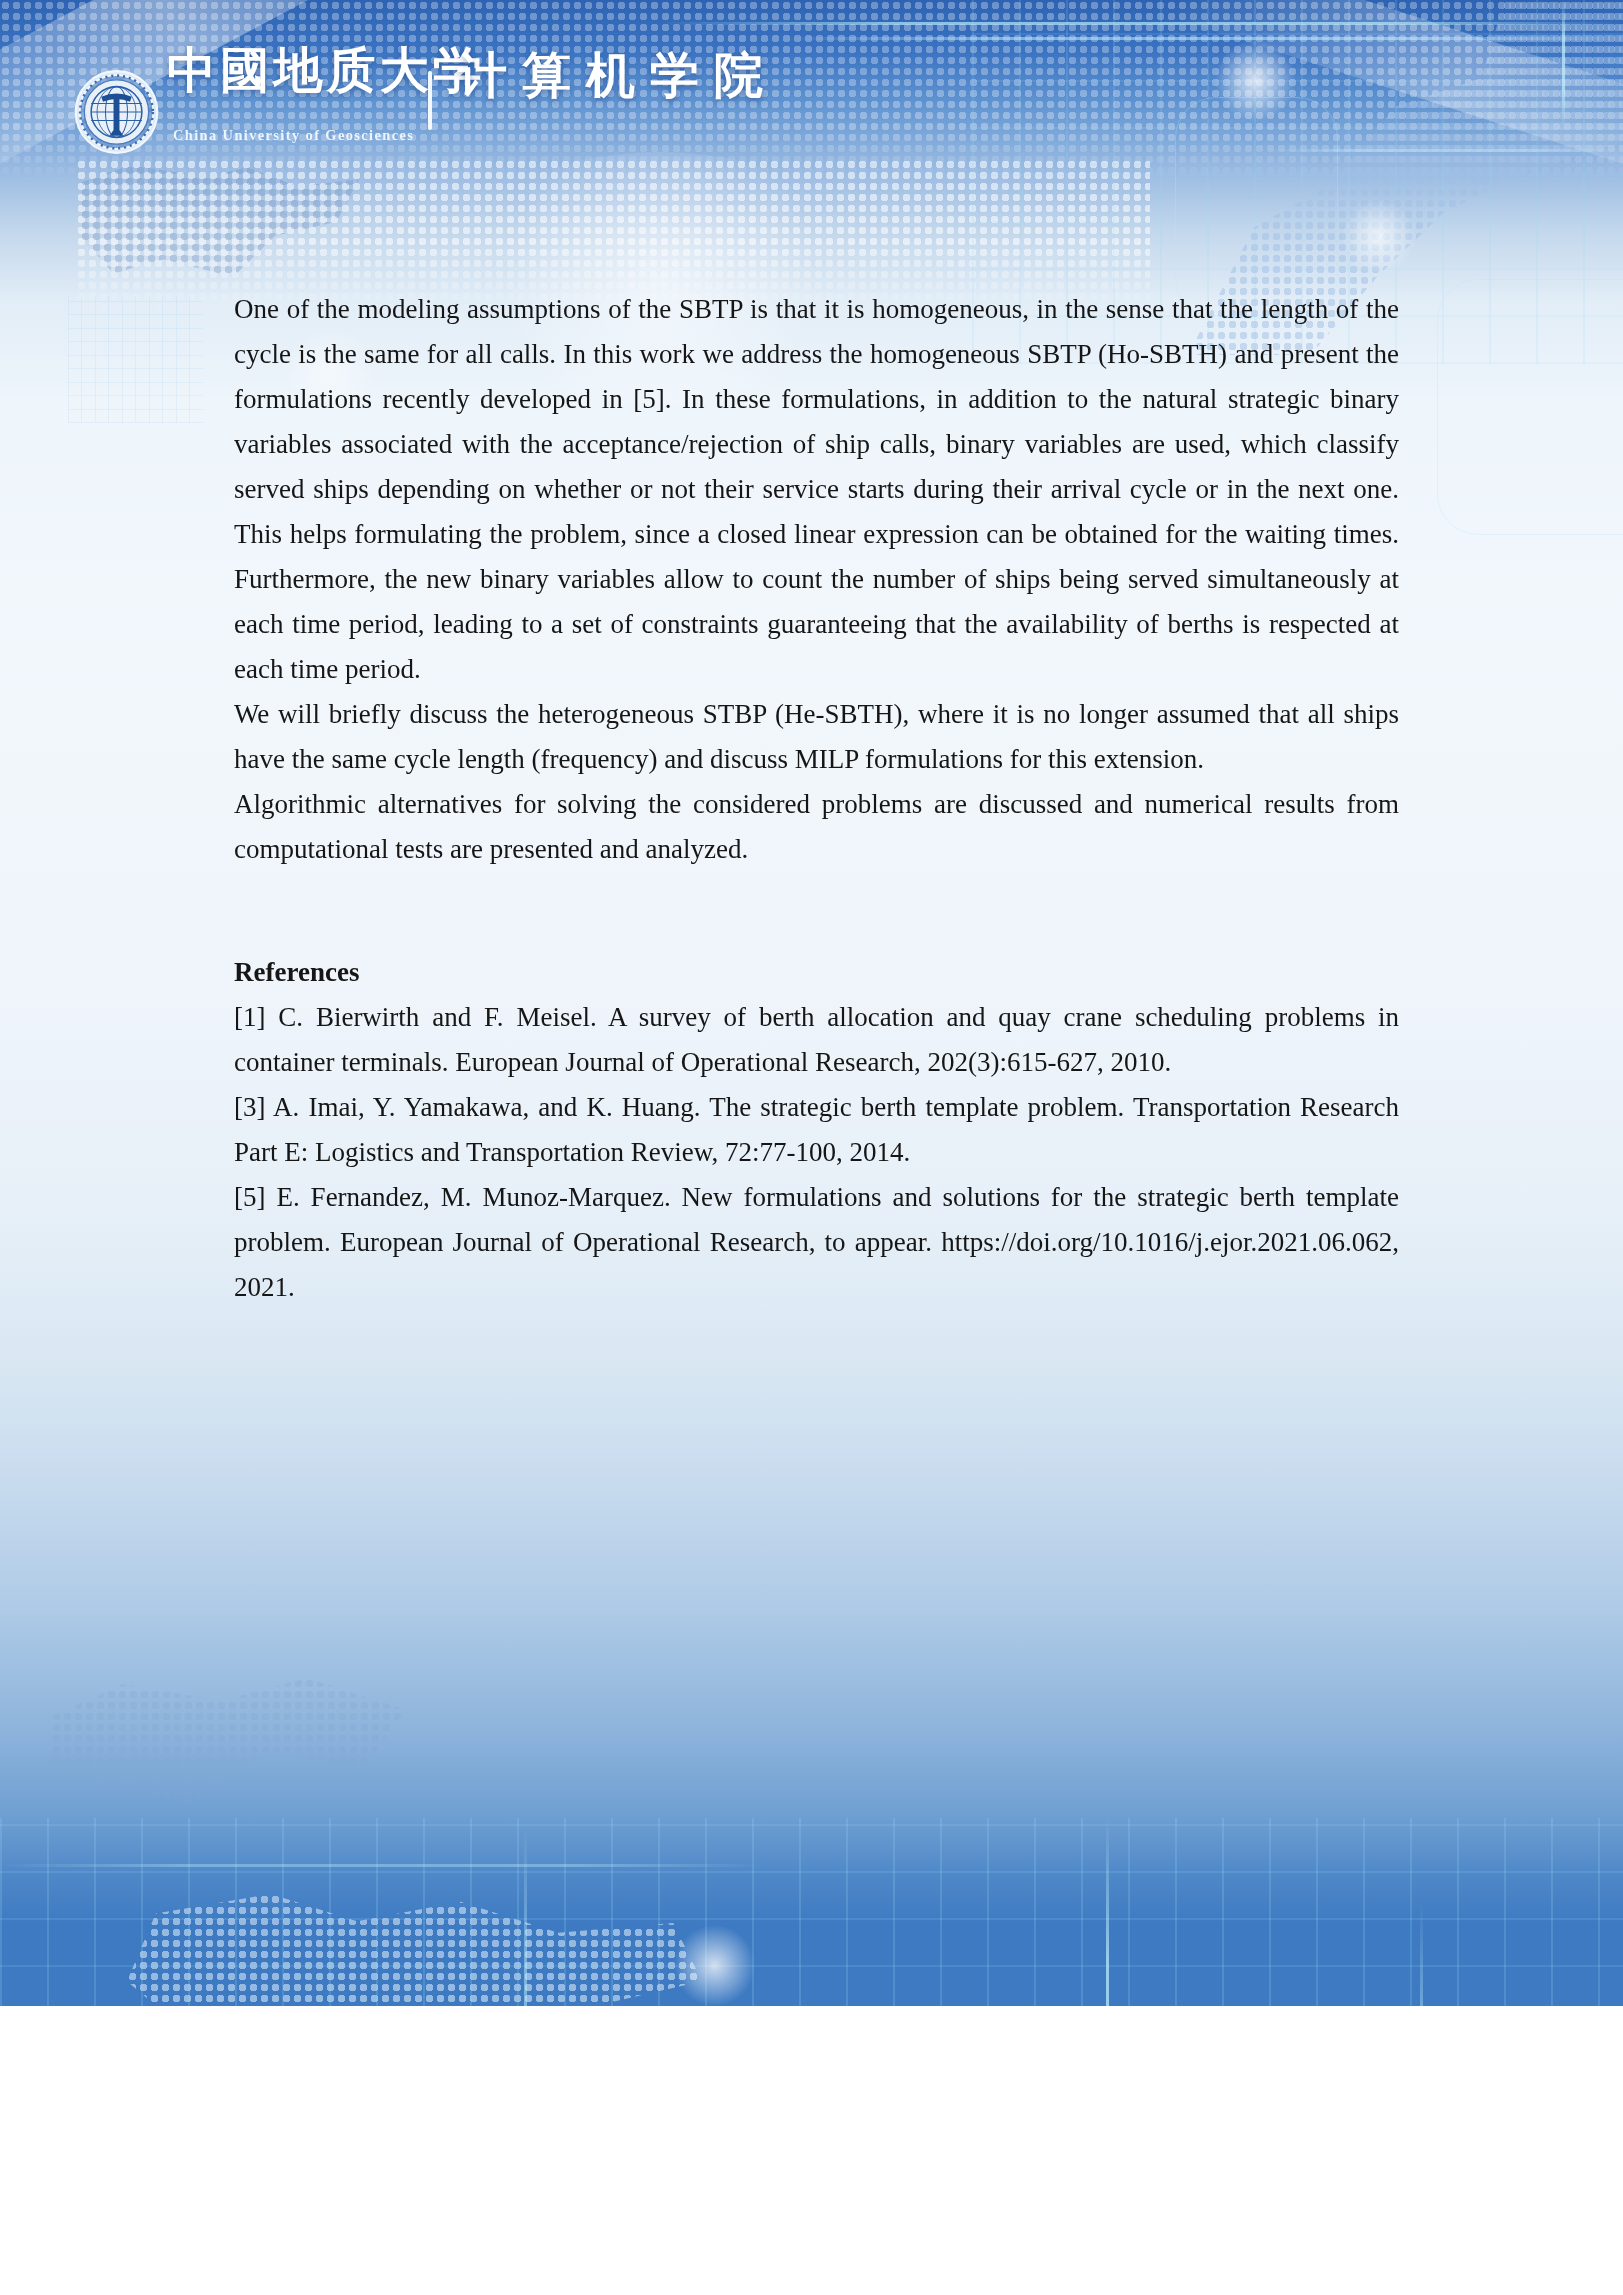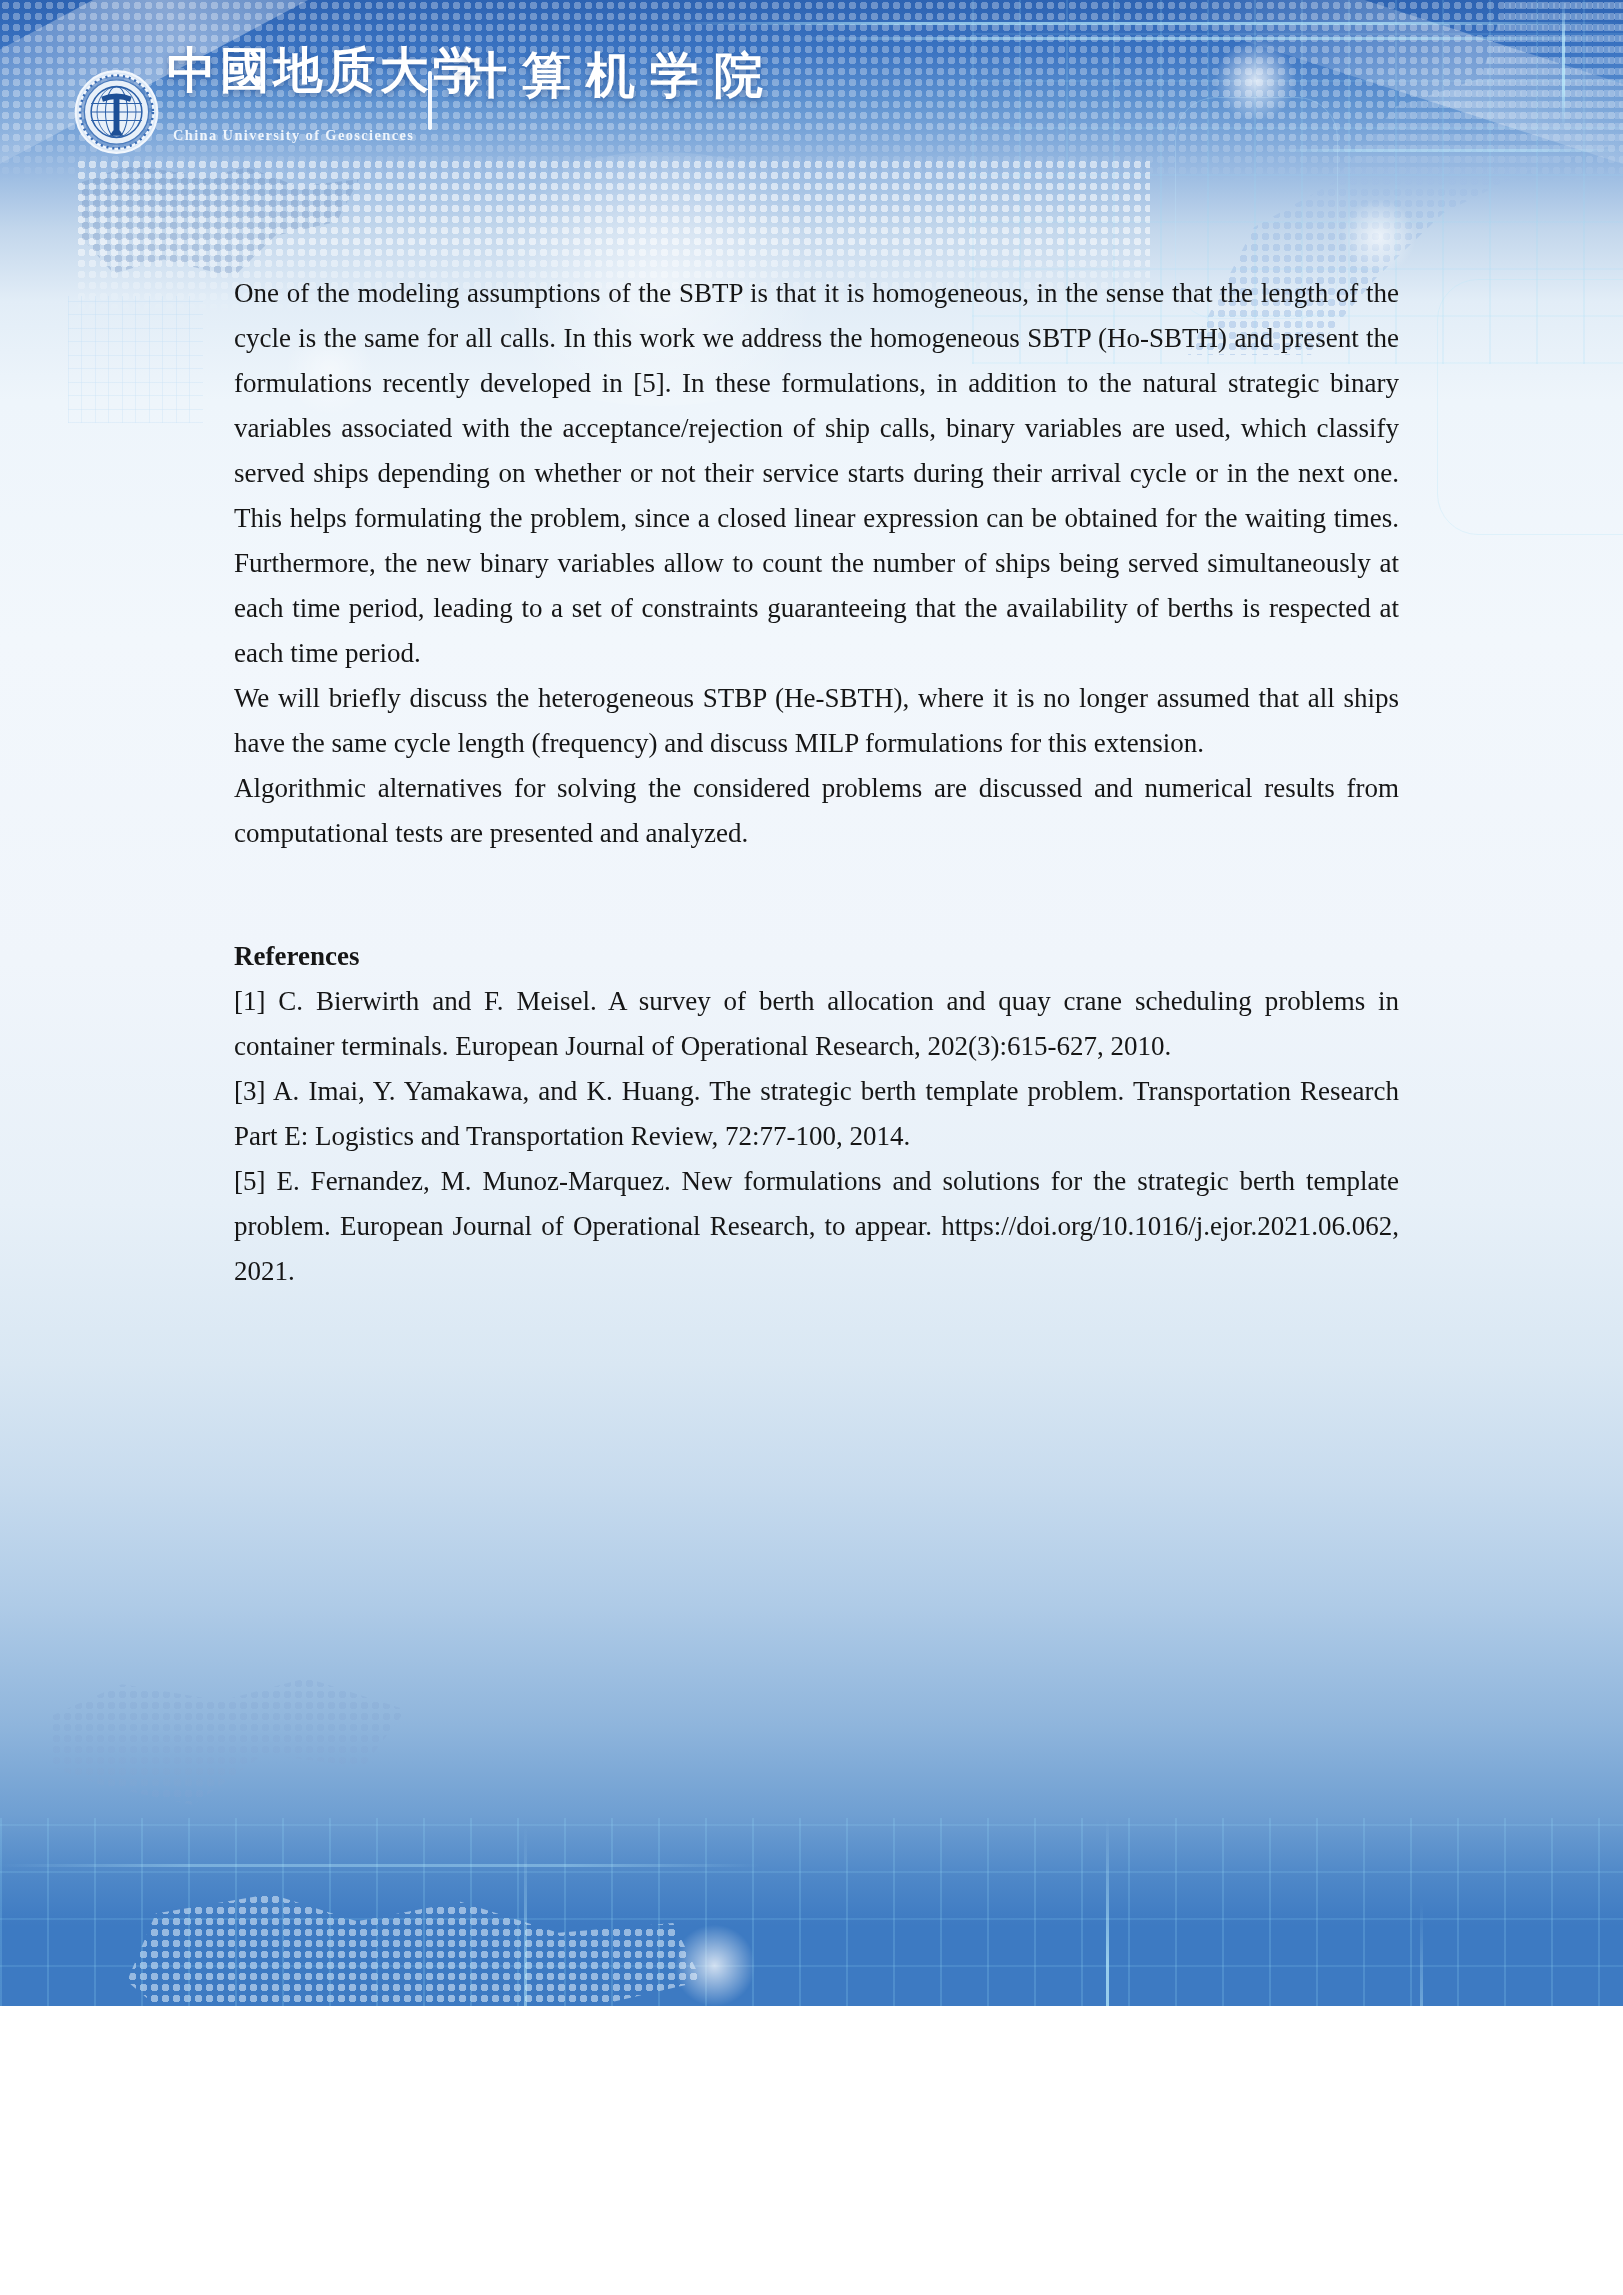--- a/index.html
+++ b/index.html
@@ -32,21 +32,21 @@
 
   
   .uni-cn{position:absolute;left:167px;top:46px;font-size:49px;line-height:1;color:#ffffff;
     font-weight:bold;letter-spacing:4.2px;text-shadow:0 1.7px 6.8px rgba(18,50,110,.45);}
   .uni-en{position:absolute;left:173px;top:127px;font-size:14.4px;color:#edf4fc;font-weight:bold;letter-spacing:1.4px;}
   .hdr-divider{position:absolute;left:428px;top:71px;width:4.2px;height:59px;background:#f4f9ff;border-radius:1.7px;}
   .school-cn{position:absolute;left:458px;top:51px;font-size:49px;line-height:1;color:#ffffff;
     font-weight:bold;letter-spacing:15px;text-shadow:0 1.7px 6.8px rgba(18,50,110,.45);}
 
   
-  #main-text{position:absolute;left:234px;top:271px;width:1165px;
+  #main-text{position:absolute;left:234px;top:287px;width:1165px;
     font-size:27px;line-height:45px;color:#161616;text-align:justify;}
   #main-text p{margin:0;}
   .refs-heading{font-weight:bold;margin-top:78px !important;text-align:left;}
 
   .welcome{position:absolute;left:331px;top:1792px;font-size:42px;line-height:1.2;
     font-weight:bold;color:#2b6cb5;letter-spacing:6px;}
 
   
   #footer-sig{position:absolute;left:714px;top:1945px;width:710px;text-align:center;
     font-weight:bold;color:#0a0a0a;font-size:38px;line-height:47px;letter-spacing:1.7px;}

